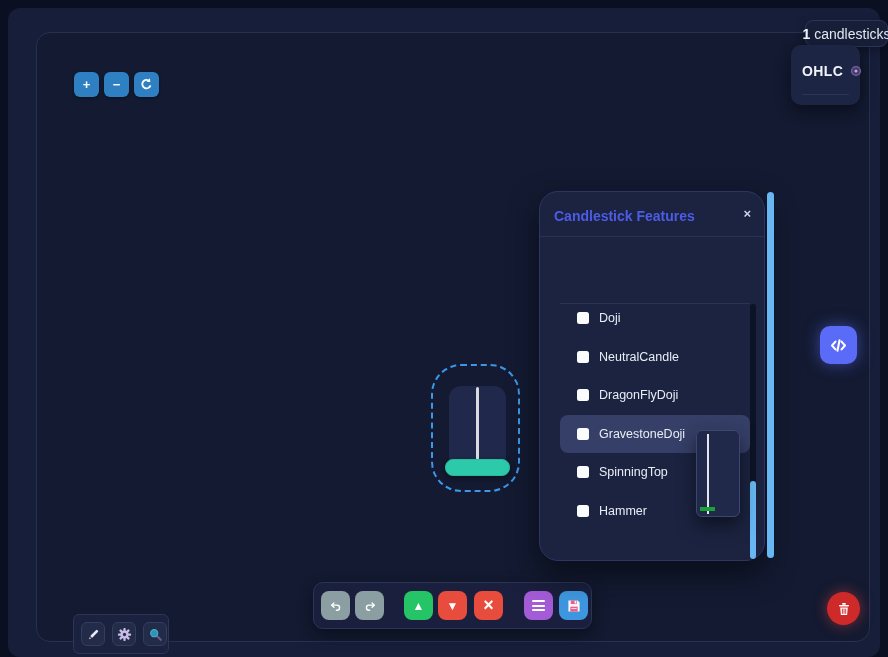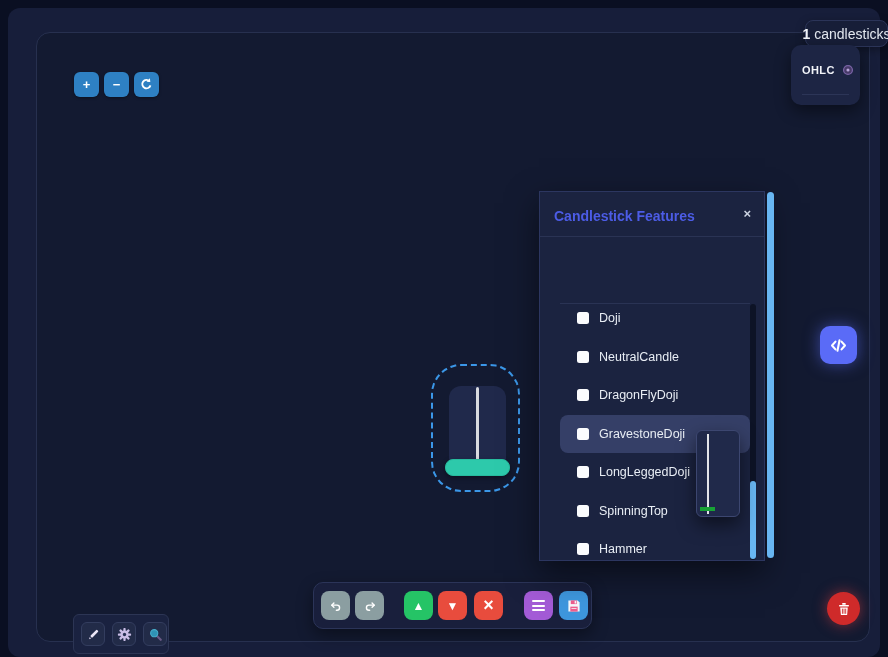--- a/index.html
+++ b/index.html
@@ -35,21 +35,21 @@
   }
   .count-badge .count { font-size:14px; font-weight:bold; color:#f2f4f9; }
   .count-badge .lbl { font-size:14px; font-weight:normal; color:#e3e8f0; }
   
   .ohlc-card {
     position:absolute; left:783px; top:37px; width:69px; height:60px;
     background:#1d2544; border-radius:10px;
     box-shadow:0 6px 16px rgba(0,0,0,.45);
   }
   .ohlc-row { display:flex; align-items:center; gap:6px; padding:18px 0 0 11px; }
-  .ohlc-title { font-size:11px; font-weight:bold; letter-spacing:.4px; color:#f2f4f9; }
+  .ohlc-title { font-size:14px; font-weight:bold; letter-spacing:.4px; color:#f2f4f9; }
   .ohlc-divider { position:absolute; left:11px; right:11px; bottom:10px; height:1px; background:#2c3557; }
   
   .selection {
     position:absolute; left:394px; top:331px; width:89px; height:128px;
     border:2.5px dashed #3b97e8; border-radius:30px;
   }
   .candle-card {
     position:absolute; left:16px; top:20px; width:57px; height:85px;
     background:#20294b; border-radius:12px;
   }
@@ -58,21 +58,21 @@
     background:#d9dbe0; border-radius:2px;
   }
   .candle-body {
     position:absolute; left:12px; top:93px; width:65px; height:17px;
     background:#2dc9ab; border:1px solid #27bb9e; border-radius:8px;
     box-shadow:0 2px 5px rgba(0,0,0,.35);
   }
   
   .panel {
     position:absolute; left:531px; top:183px; width:226px; height:370px;
-    background:#1b2340; border:1px solid #2c3660; border-radius:0;
+    background:#1b2340; border:1px solid #2c3660; border-radius:19px;
     box-shadow:0 12px 30px rgba(0,0,0,.5); z-index:20;
   }
   .panel-header { position:relative; height:45px; border-bottom:1px solid #2a3354; }
   .panel-title {
     position:absolute; left:14px; top:16px;
     font-size:14px; font-weight:bold; color:#4c5ce6;
   }
   .panel-close {
     position:absolute; right:13px; top:15px; font-size:13px; font-weight:bold;
     color:#ccd3e2; cursor:pointer; line-height:14px;
@@ -272,24 +272,20 @@
           <div class="feature-row">
             <span class="checkbox"></span>
             <span class="feature-label">DragonFlyDoji</span>
           </div>
           <div class="feature-row highlighted">
             <span class="checkbox"></span>
             <span class="feature-label">GravestoneDoji</span>
           </div>
           <div class="feature-row">
             <span class="checkbox"></span>
-            <span class="feature-label">LongLeggedDoji</span>
-          </div>
-          <div class="feature-row">
-            <span class="checkbox"></span>
             <span class="feature-label">SpinningTop</span>
           </div>
           <div class="feature-row">
             <span class="checkbox"></span>
             <span class="feature-label">Hammer</span>
           </div>
         </div>
     </div>
     <div class="list-track"></div>
     <div class="list-thumb"></div>

